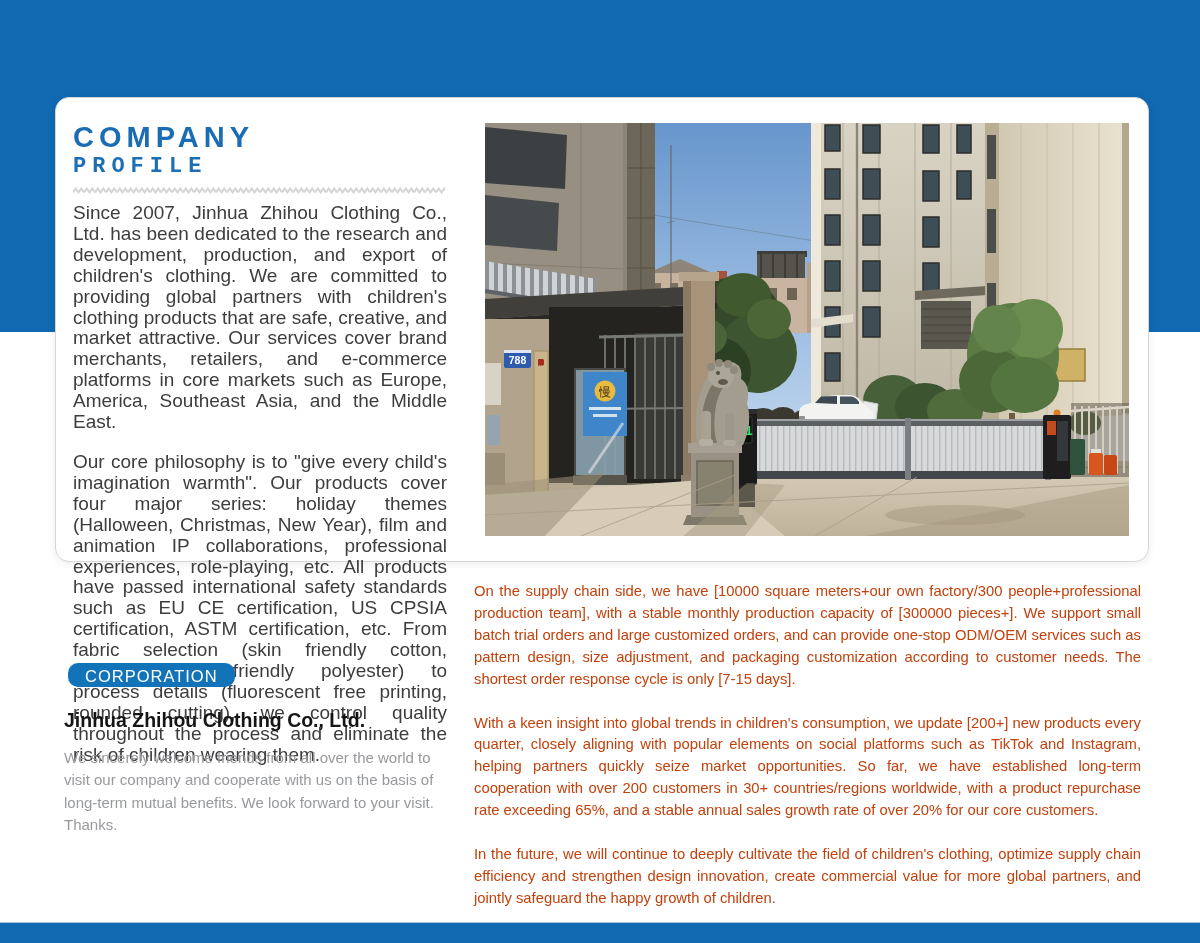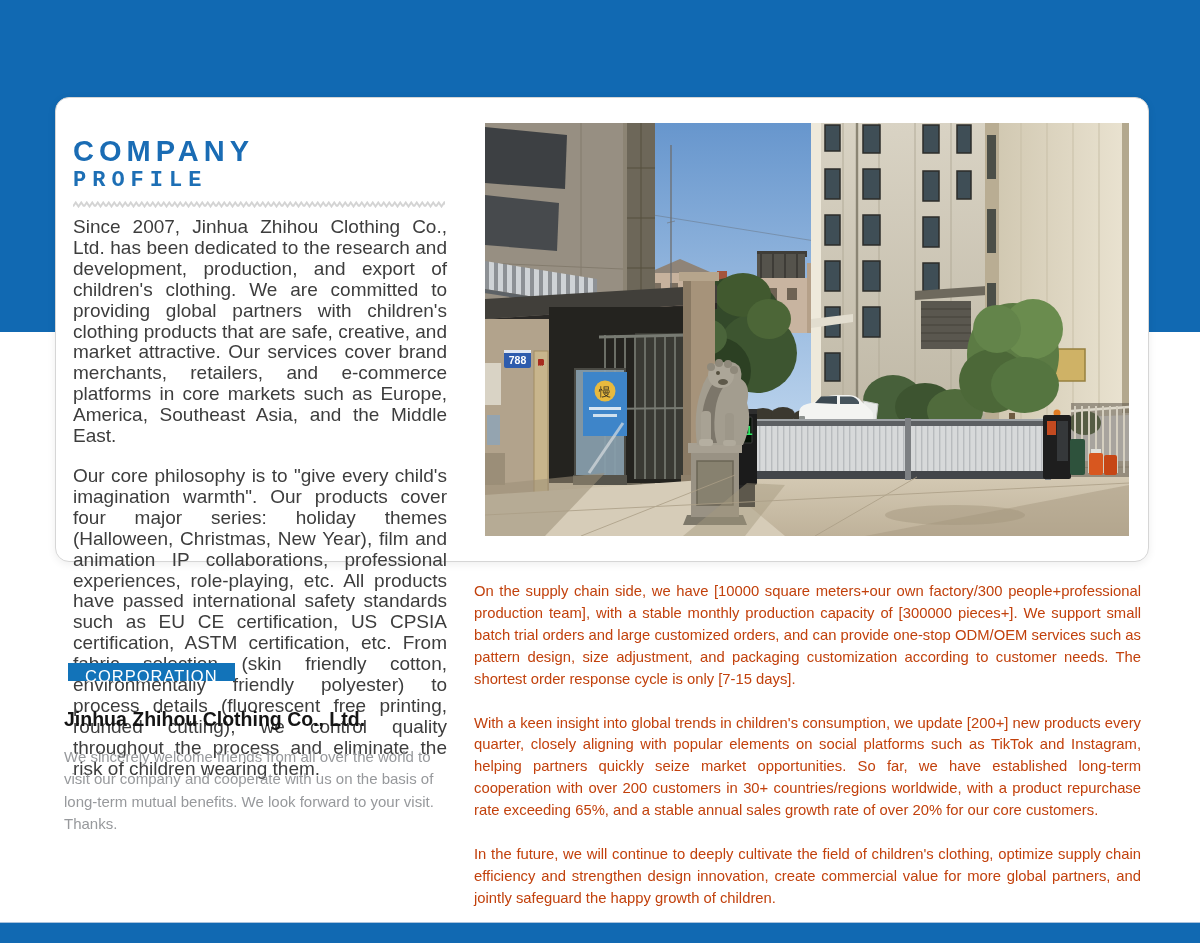--- a/index.html
+++ b/index.html
@@ -8,38 +8,38 @@
     background:#ffffff;
     font-family:"Liberation Sans","DejaVu Sans",sans-serif;
   }
   .top-band{position:absolute;left:0;top:0;width:1200px;height:332px;background:#1169b2;}
   .bottom-band{position:absolute;left:0;top:922px;width:1200px;height:21px;background:#1169b2;border-top:1px solid #aac2dc;}
   .card{
     position:absolute;left:55px;top:97px;width:1092px;height:463px;
     background:#ffffff;border:1px solid #d6d6d6;border-radius:14px;
     box-shadow:0 2px 8px rgba(0,0,0,.07);
   }
-  .card-left{position:absolute;left:17px;top:38px;width:374px;}
+  .card-left{position:absolute;left:17px;top:24px;width:374px;}
   .ttl1{font-size:29px;font-weight:bold;letter-spacing:5px;color:#1a6cb4;line-height:31px;margin:0;}
   .ttl2{font-size:22px;font-weight:bold;letter-spacing:6px;color:#1d6fb5;line-height:25px;margin:1px 0 0 0;font-family:Liberation Mono, monospace;}
   .zigzag{display:block;margin-top:8px;}
   .card-p{
     font-size:19px;line-height:20.9px;color:#3d3d3d;text-align:justify;
     margin:9px 0 0 0;
   }
   .card-p.second{margin-top:19px;}
   .photo-wrap{position:absolute;left:429px;top:25px;width:644px;height:413px;overflow:hidden;}
   .photo-svg{display:block;width:644px;height:413px;}
   .right-col{position:absolute;left:474px;top:581px;width:667px;}
   .sc-p{font-size:14.8px;line-height:21.9px;color:#c2410c;text-align:justify;margin:0 0 22px 0;}
   .left-lower{position:absolute;left:64px;top:663px;width:378px;}
   .corp-badge{
     display:inline-block;background:#1273b9;color:#ffffff;
-    font-size:16.5px;letter-spacing:1px;line-height:27px;height:18px;
-    padding:0 17px;margin-left:4px;
+    font-size:16.5px;letter-spacing:1px;line-height:27px;height:24px;
+    padding:0 17px;margin-left:4px;border-radius:10px;
   }
   .company-name{font-size:19.5px;font-weight:bold;color:#141414;margin:22px 0 0 0;}
   .welcome{font-size:15px;line-height:22.3px;color:#97999c;margin:15px 0 0 0;}
 </style>
 </head>
 <body>
 
 <div class="top-band"></div>
 <div class="bottom-band"></div>
 

